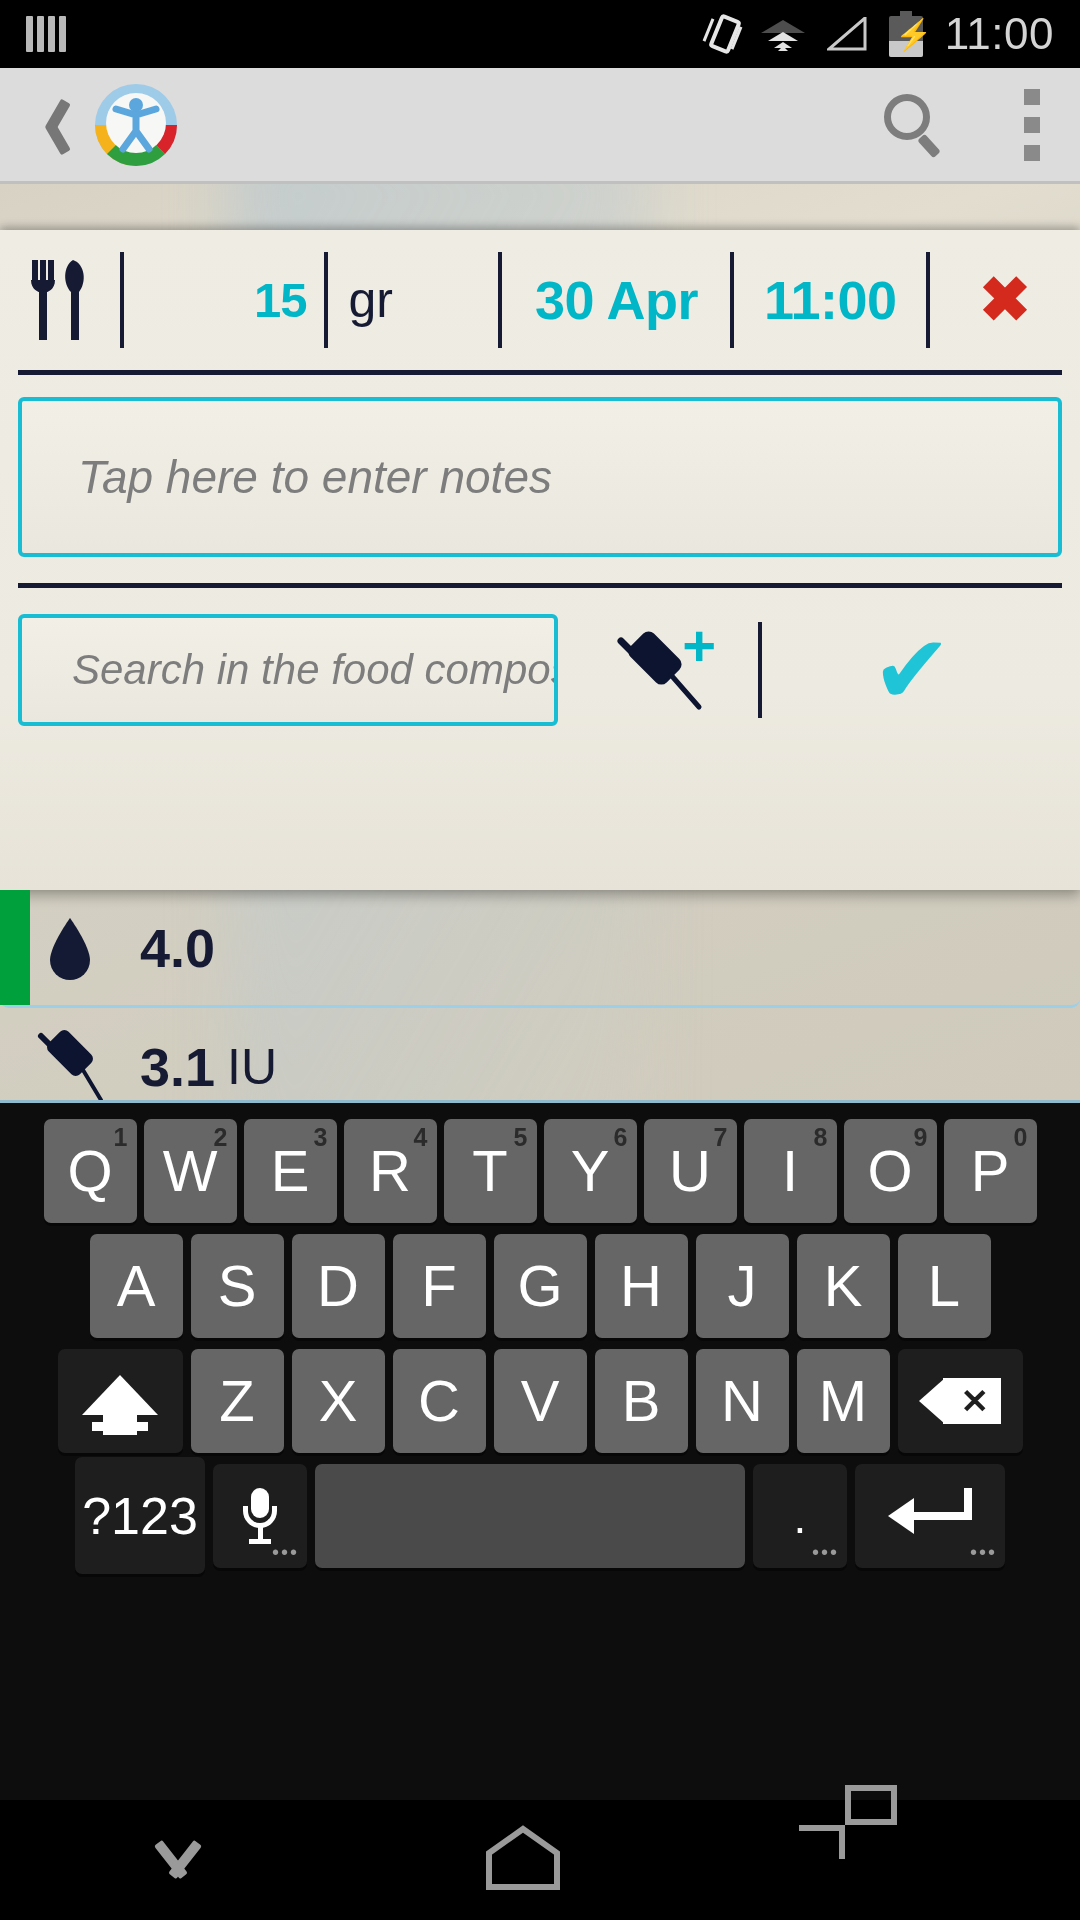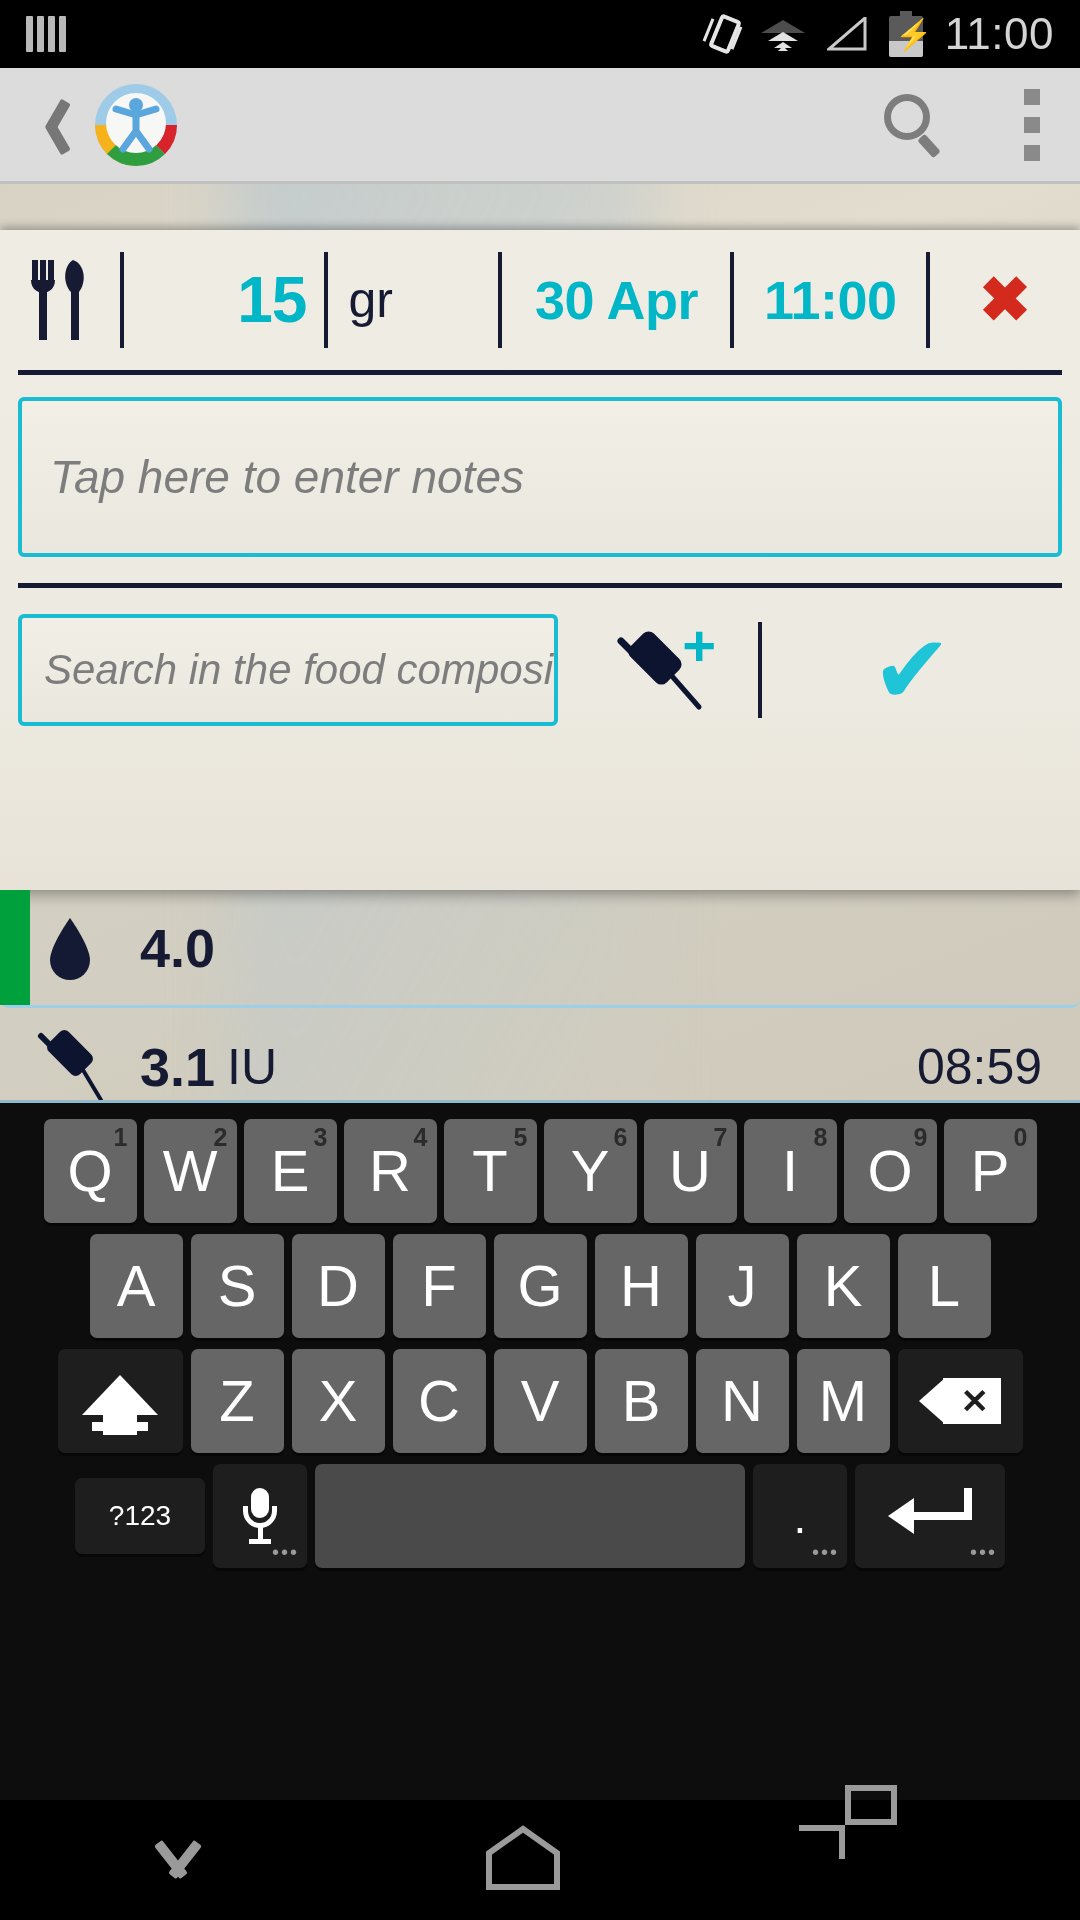--- a/index.html
+++ b/index.html
@@ -74,35 +74,35 @@
   
   .card { position:absolute; left:0; top:46px; width:1080px; height:660px;
         background:linear-gradient(180deg,#efece3 0%,#edeae1 70%,#e7e3d8 100%);
         box-shadow:0 -4px 8px rgba(0,0,0,.22), 0 6px 12px rgba(0,0,0,.28); }
 
   .entryrow { position:relative; height:140px; display:flex; align-items:center; }
   .meal-ico { width:120px; display:flex; justify-content:center; }
   .vdiv { width:4px; height:96px; background:#161b33; flex:none; }
   .val-amount { flex:1; display:flex; align-items:baseline; justify-content:flex-end;
         padding-right:18px; }
-  .amt { font-size:64px; font-weight:700; color:#00b6c7; letter-spacing:-1px; }
+  .amt { font-size:49px; font-weight:700; color:#00b6c7; letter-spacing:-1px; }
   .unit-cell { width:170px; padding-left:20px; }
   .unit { font-size:50px; color:#161b33; }
   .val-date { flex:1.25; display:flex; justify-content:center; }
   .val-time { flex:1.05; display:flex; justify-content:center; }
   .cyan-big { font-size:54px; font-weight:700; color:#00b6c7; letter-spacing:-0.5px; }
   .del-cell { width:150px; display:flex; justify-content:center; }
   .del-x { font-size:62px; color:#d42a1e; font-weight:700; line-height:1; }
 
   .hrule { height:5px; background:#161b33; margin:0 18px; }
 
   .field { margin:22px 18px 0 18px; border:4px solid #18bdd4; border-radius:6px;
         background:linear-gradient(180deg,#f2efe7,#eae7de); }
   .notes-field { height:160px; display:flex; align-items:center; padding-left:28px; }
-  .ph { font-size:46px; font-style:italic; color:#7d7d7d; white-space:nowrap; overflow:hidden; }
+  .ph { font-size:46px; font-style:italic; color:#7d7d7d; white-space:nowrap; overflow:hidden;margin-left:28px; }
 
   .searchrow { display:flex; align-items:center; margin-top:26px; padding:0 18px; }
   .search-field { width:540px; height:112px; border:4px solid #18bdd4; border-radius:6px;
         background:linear-gradient(180deg,#f2efe7,#eae7de); display:flex; align-items:center;
         padding-left:22px; overflow:hidden; }
   .search-field .ph { font-size:42px; }
   .add-ins { width:200px; display:flex; justify-content:center; position:relative; }
   .plus { position:absolute; right:42px; top:2px; font-size:58px; color:#00b6c7;
         font-weight:700; line-height:1; }
   .thin-div { width:4px; height:96px; background:#161b33; }
@@ -128,21 +128,21 @@
         align-items:center; justify-content:center; position:relative;
         box-shadow:0 3px 0 rgba(0,0,0,.45); }
   .key.dark { background:#1e1e1e; }
   .key.r1k { width:93px; height:104px; font-size:58px; }
   .key.r2k { width:93px; height:104px; font-size:58px; }
   .key.r3k { width:93px; height:104px; font-size:58px; }
   .key .num { position:absolute; top:4px; right:9px; font-size:25px; color:#2b2b2b;
         font-weight:700; }
   .key.shift { width:125px; height:104px; }
   .key.bksp { width:125px; height:104px; }
-  .key.sym  { width:130px; height:76px; font-size:28px; }
+  .key.sym  { width:130px; height:117px; font-size:52px; }
   .key.mic  { width:94px; height:104px; }
   .key.space{ width:430px; height:104px; background:#4a4a4a; }
   .key.dot  { width:94px; height:104px; font-size:46px; align-items:flex-end; padding-bottom:24px; }
   .key.enter{ width:150px; height:104px; }
   .dots3 { position:absolute; right:8px; bottom:6px; font-size:20px; color:#9a9a9a;
         letter-spacing:2px; line-height:1; }
 
   .shift-arrow { width:0;height:0;border-left:38px solid transparent;
         border-right:38px solid transparent;border-bottom:40px solid #fff; position:relative; top:-8px; }
   .shift-stem { position:absolute; left:50%; transform:translateX(-50%); top:52px;
@@ -334,21 +334,20 @@
           <svg width="78" height="86" viewBox="0 0 78 86">
             <g stroke="#0d1430" stroke-width="6" stroke-linecap="round" fill="#0d1430">
               <line x1="10" y1="12" x2="24" y2="26"></line>
               <rect x="20" y="18" width="38" height="22" rx="3" transform="rotate(45 39 29)"></rect>
               <line x1="52" y1="46" x2="70" y2="76" stroke-width="4"></line>
             </g>
           </svg>
         </span>
         <span class="l-val">3.1</span>
         <span class="l-unit">IU</span>
-        <span class="l-time">08:59</span>
       </div>
     </div>
   </div>
 
   <div class="keyboard">
 
     <div class="krow r1" id="kr1">
         <div class="key r1k">
           <span>Q</span>
           <span class="num">1</span>

